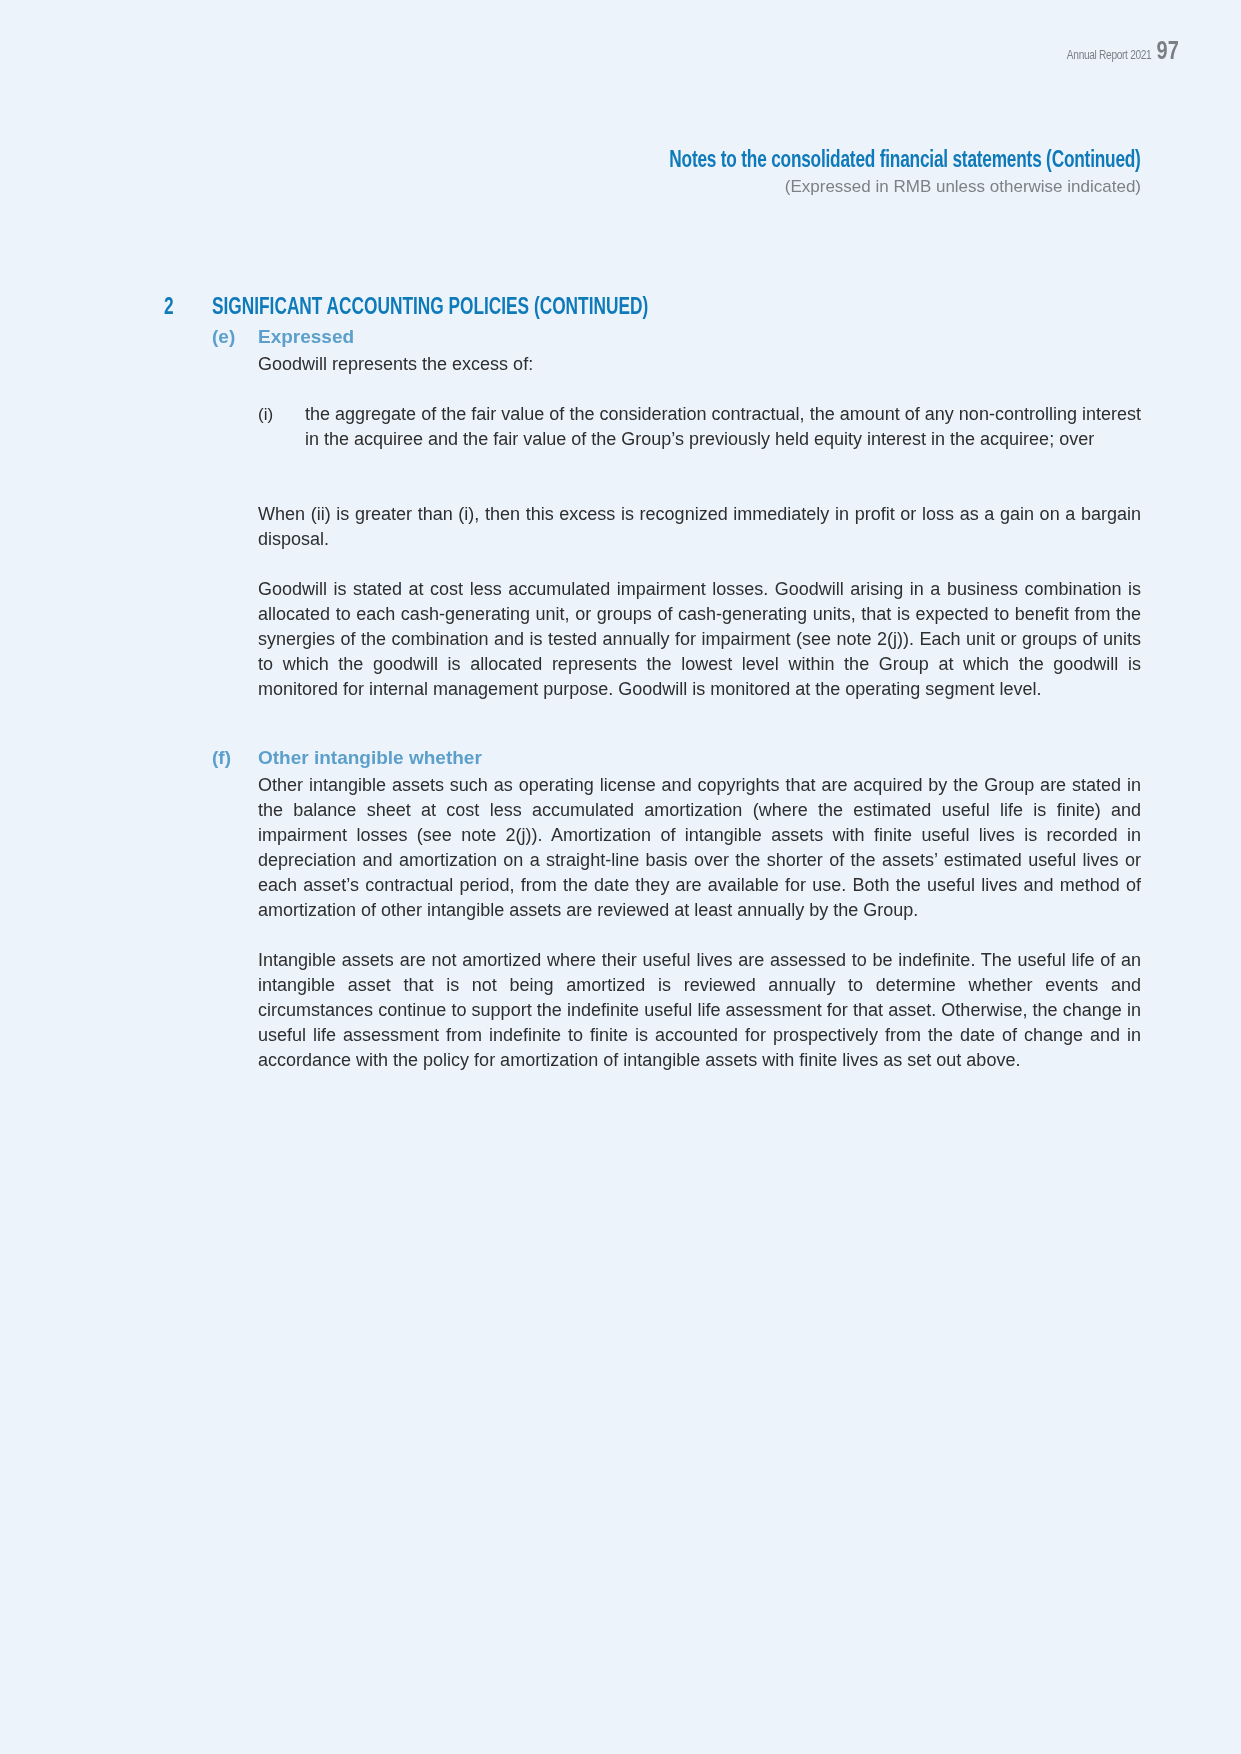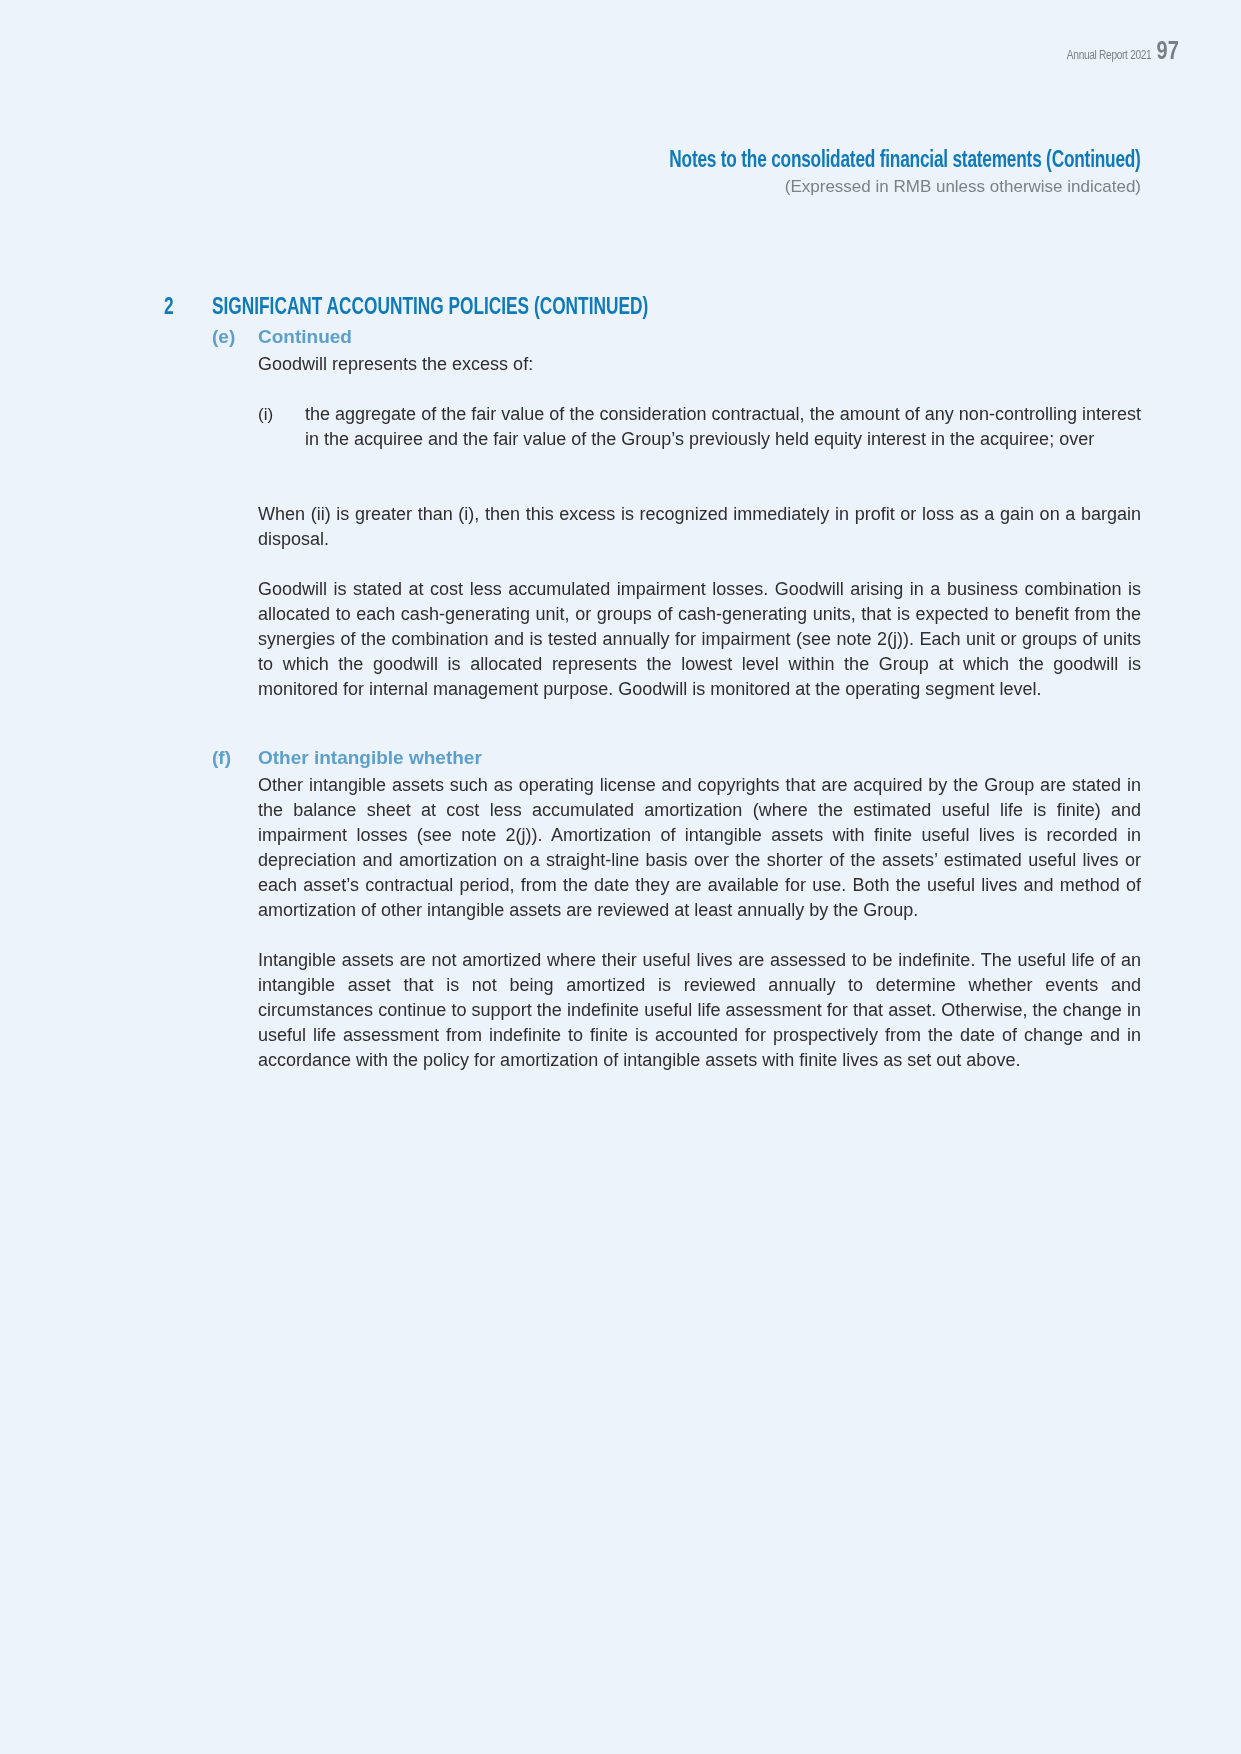--- a/index.html
+++ b/index.html
@@ -84,21 +84,21 @@
 
 <div class="content">
   <div class="h2">
     <span class="num">2</span>
     <span class="txt">SIGNIFICANT ACCOUNTING POLICIES (CONTINUED)</span>
   </div>
 
   <div class="subsec">
     <div class="h3">
       <span class="lbl">(e)</span>
-      <span>Continued</span>
+      <span>Expressed</span>
     </div>
     <div class="body-block">
       <p>Goodwill represents the excess of:</p>
       <div class="gap"></div>
       <div class="item">
         <span class="ilbl">(i)</span>
         <p>the aggregate of the fair value of the consideration contractual, the amount of any non-controlling interest in the acquiree and the fair value of the Group’s previously held equity interest in the acquiree; over</p>
       </div>
       <div class="gap"></div>
       <div class="gap"></div>

